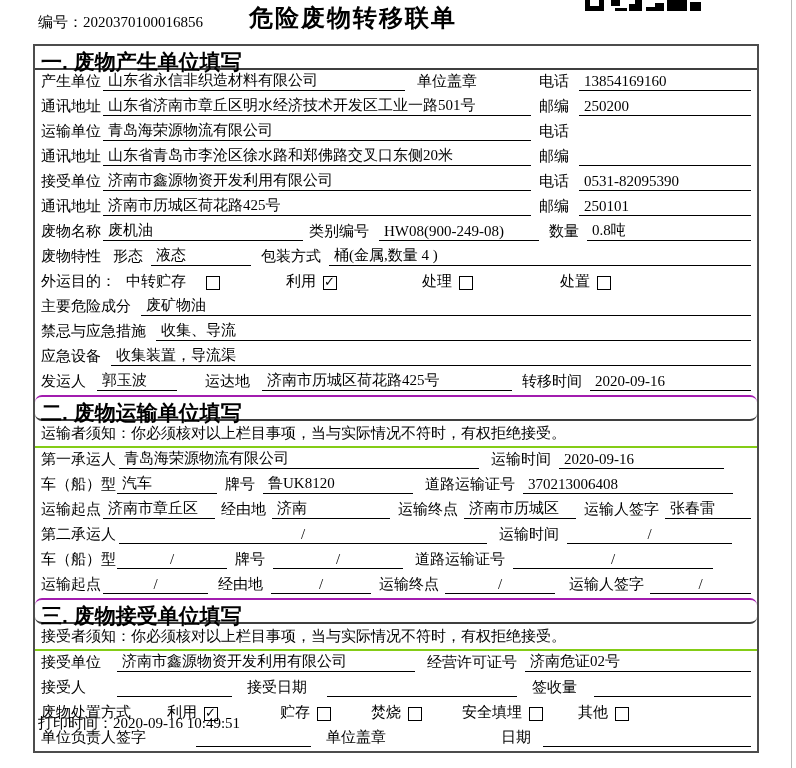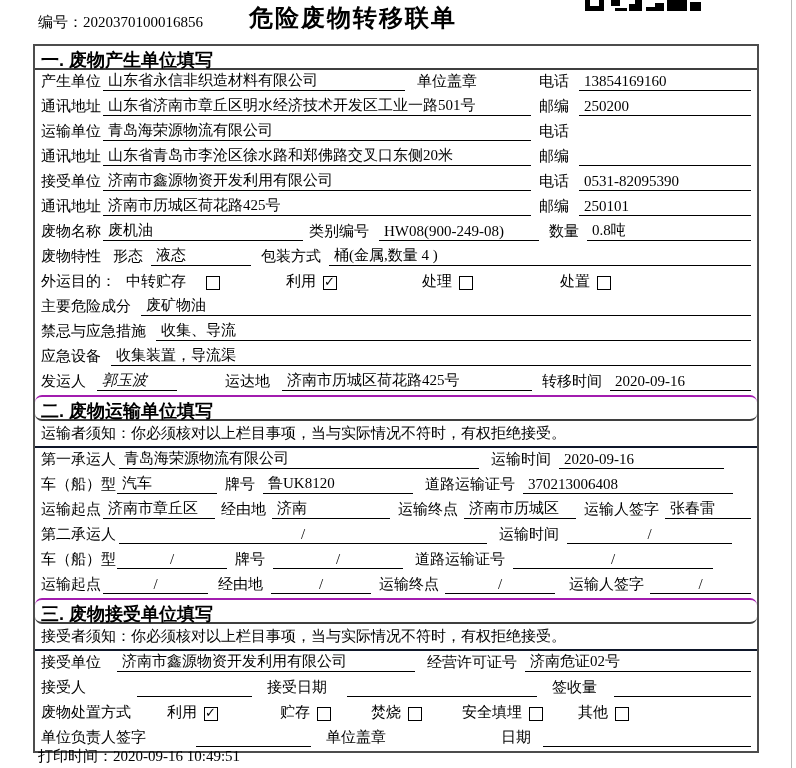--- a/index.html
+++ b/index.html
@@ -15,53 +15,53 @@
   .serial { position:absolute; left:38px; top:13px; font-size:15px; white-space:nowrap; }
   .doc-title { position:absolute; left:0; right:90px; top:2px; text-align:center;
     font-family:"Liberation Sans","DejaVu Sans",sans-serif; font-weight:bold;
     font-size:24px; letter-spacing:2px; }
   .qr-frag { position:absolute; left:585px; top:0; }
 
   
   .form { position:absolute; left:33px; top:44px; width:726px; border:2px solid #4c4c4c;
     background:#fff; box-sizing:border-box; }
   .sec-head { height:19px; padding:2px 14px 1px 6px; font-weight:bold;
-    font-family:"Liberation Sans","DejaVu Sans",sans-serif; font-size:18px;
+    font-family:"Liberation Sans","DejaVu Sans",sans-serif; font-size:21px;
     border-bottom:2px solid #3f3f3f; }
   .sec-head.mid { border-top:2px solid #a21caf;border-radius:7px; }
-  .notice { height:21px; padding:3px 24px 1px 6px; border-bottom:2px solid #0f172a; white-space:nowrap; }
+  .notice { height:21px; padding:3px 24px 1px 6px; border-bottom:2px solid #84cc16; white-space:nowrap; }
 
   .row { display:flex; align-items:flex-end; height:25px; padding:0 6px 4px 6px;
     box-sizing:border-box; white-space:nowrap; }
   .lbl { flex:none; }
   .val { border-bottom:1px solid #000; padding:0 5px; min-height:17px; box-sizing:border-box; }
   .val.ctr { text-align:center; }
   .grow { flex:1 1 auto; }
   .rgrp { margin-left:auto; width:212px; display:flex; align-items:flex-end; flex:none; }
   .rgrp .lbl { width:40px; }
   .rgrp .val { flex:1 1 auto; }
 
   
   .cb { position:relative; display:inline-block; width:12px; height:12px;
     border:1.5px solid #000; margin:0 0 1px 7px; flex:none; box-sizing:content-box; }
   .cb[data-checked="true"]::after { content:"✓"; position:absolute; left:0px; top:-3px;
     font-size:13px; font-weight:bold; font-family:"DejaVu Sans",sans-serif; }
 
-  .print-time { position:absolute; left:38px; top:747px; font-size:15px; white-space:nowrap; }
+  .print-time { position:absolute; left:38px; top:714px; font-size:15px; white-space:nowrap; }
 
   
   .w48{width:48px;} .w62{width:62px;} .w76{width:76px;}
-  .w78{width:78px;} .w80{width:80px;font-style:italic;} .w96{width:96px;} .w100{width:100px;} .w105{width:105px;}
+  .w78{width:78px;} .w80{width:80px;} .w96{width:96px;} .w100{width:100px;} .w105{width:105px;}
   .w110{width:110px;} .w112{width:112px;} .w115{width:115px;} .w118{width:118px;} .w130{width:130px;}
   .w135{width:135px;} .w150{width:150px;} .w160{width:160px;} .w165{width:165px;} .w190{width:190px;}
   .w200{width:200px;} .w210{width:210px;} .w235{width:235px;} .w250{width:250px;} .w302{width:302px;}
   .w310{width:310px;} .w360{width:360px;} .w368{width:368px;} .ml6{margin-left:6px;} .ml8{margin-left:8px;} .ml10{margin-left:10px;}
   .ml12{margin-left:12px;} .ml14{margin-left:14px;} .ml15{margin-left:15px;} .ml17{margin-left:17px;}
   .ml20{margin-left:20px;} .ml30{margin-left:30px;} .ml35{margin-left:35px;} .ml40{margin-left:40px;}
-  .ml45{margin-left:62px;} .ml48{margin-left:48px;} .ml50{margin-left:50px;}
+  .ml45{margin-left:62px;} .ml48{margin-left:28px;} .ml50{margin-left:50px;}
   .ml66{margin-left:66px;} .ml85{margin-left:85px;} .ml115{margin-left:115px;} .ml120{margin-left:87px;}
 </style>
 </head>
 <body>
 
 <div class="page">
   <div class="page-edge"></div>
 
   <div class="topbar">
     <div class="serial"><span>编号：</span><span>2020370100016856</span></div>

